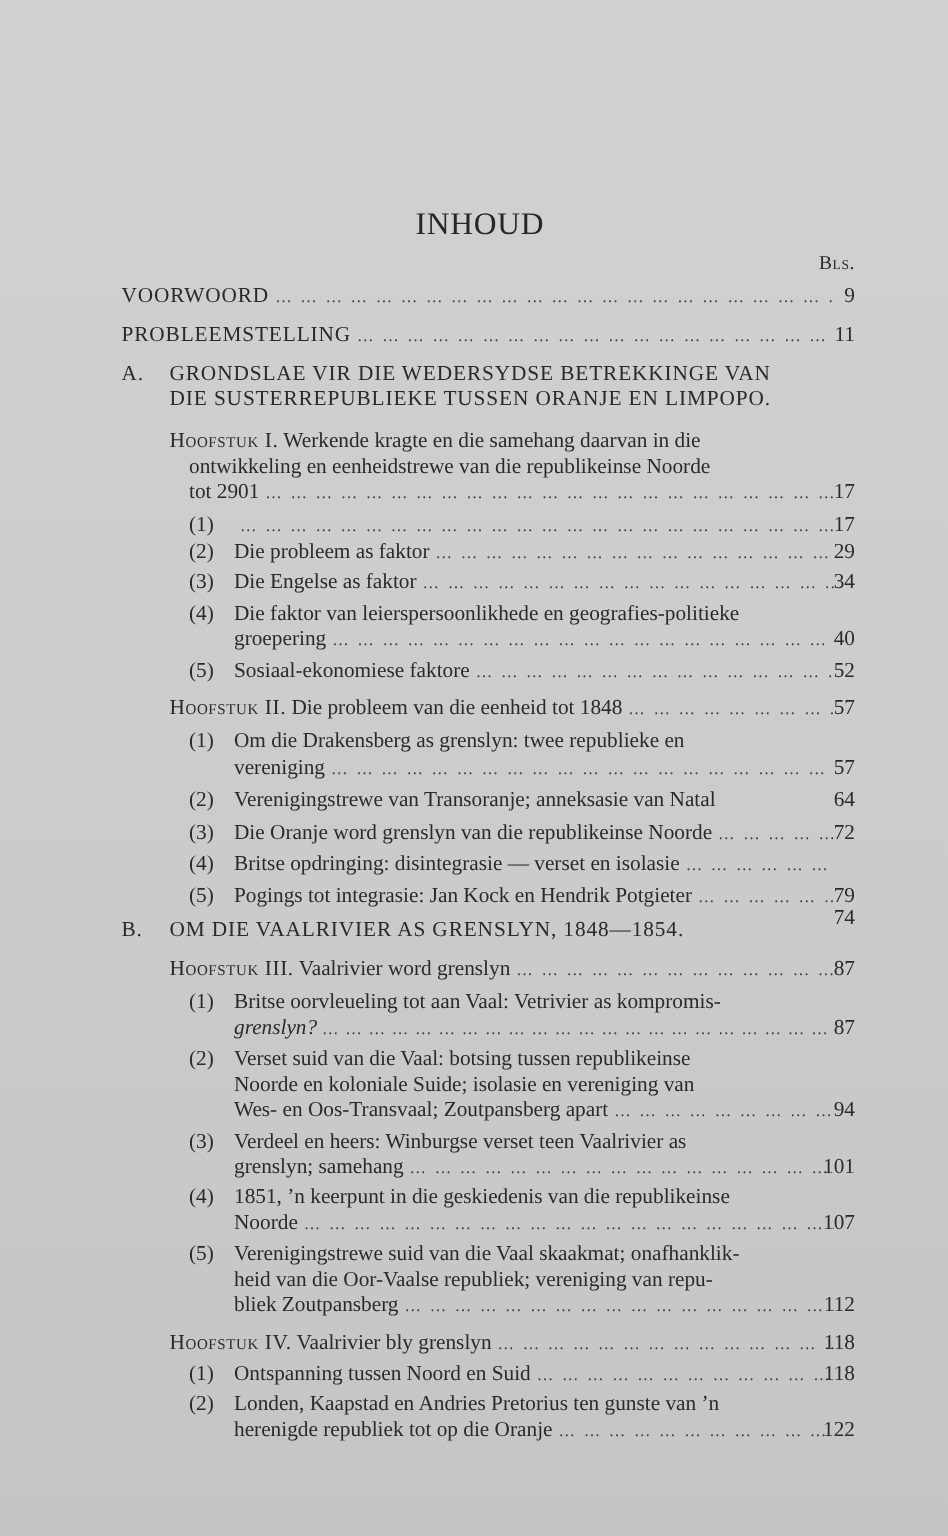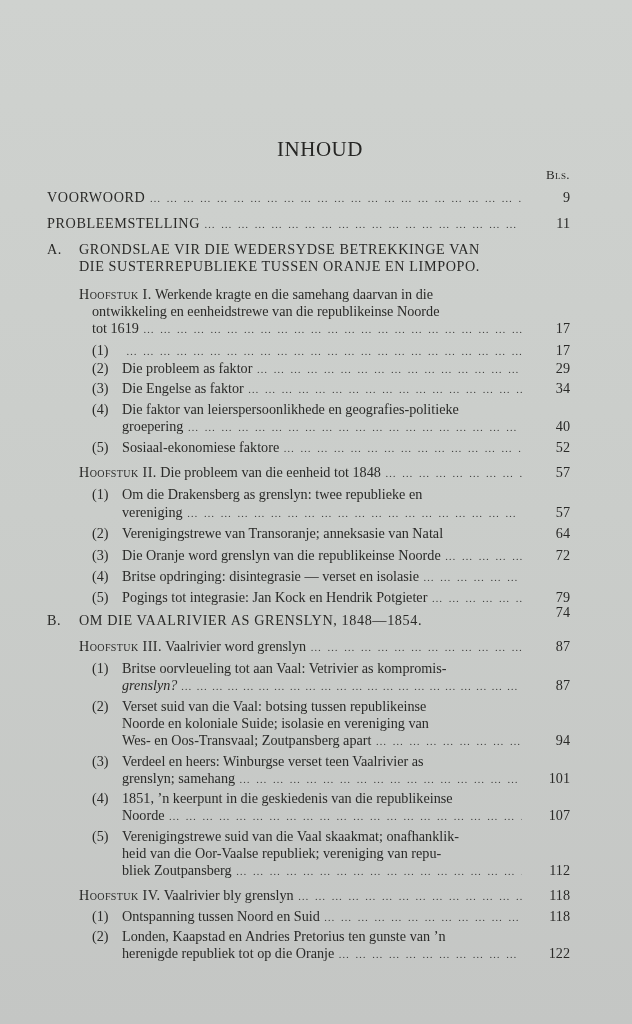--- a/index.html
+++ b/index.html
@@ -15,21 +15,21 @@
   .title {
     position: absolute; left: 4px; width: 632px; top: 137px;
     text-align: center; font-size: 21px; letter-spacing: 0.5px; color: #262624;
   }
   .bls {
     position: absolute; right: 62px; top: 167px; font-size: 13px;
     font-variant: small-caps; letter-spacing: 0.5px;
   }
   .line {
     position: absolute; font-size: 14.2px; line-height: 18px; white-space: nowrap;
-    display: flex; align-items: baseline;
+    display: flex; align-items: baseline; margin-left: 34px;
   }
   .line .txt { white-space: nowrap; }
   .line .dots {
     flex: 1; overflow: hidden; white-space: nowrap; letter-spacing: 1.5px;
     margin-left: 4px; color: #3a3a38; font-size: 11px;
   }
   .pg {
     position: absolute; right: 62px; font-size: 14.2px; line-height: 18px;
     text-align: right; width: 40px;
   }
@@ -66,21 +66,21 @@
     <span class="txt">DIE SUSTERREPUBLIEKE TUSSEN ORANJE EN LIMPOPO.</span>
   </div>
 
   <div class="line" style="left:79px; top:285px;">
     <span class="txt"><span class="sc">Hoofstuk I.</span> <span>Werkende kragte en die samehang daarvan in die</span></span>
   </div>
   <div class="line" style="left:92px; top:302px;">
     <span class="txt">ontwikkeling en eenheidstrewe van die republikeinse Noorde</span>
   </div>
   <div class="line" style="left:92px; width:430px; top:319px;">
-    <span class="txt">tot 1619</span>
+    <span class="txt">tot 2901</span>
     <span class="dots">… … … … … … … … … … … … … … … … … … … … … … … … … … … … … …</span>
   </div>
   <div class="pg" style="top:319px;">17</div>
 
   <div class="line" style="left:92px; width:430px; top:341px;">
     <span class="num">(1)</span>
     <span class="dots">… … … … … … … … … … … … … … … … … … … … … … … … … … … … … …</span>
   </div>
   <div class="pg" style="top:341px;">17</div>
 

